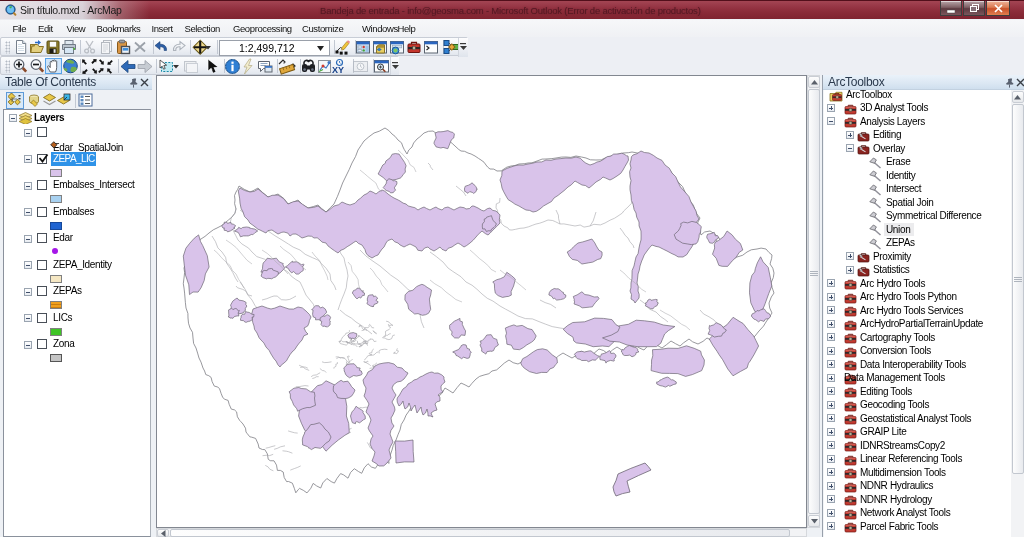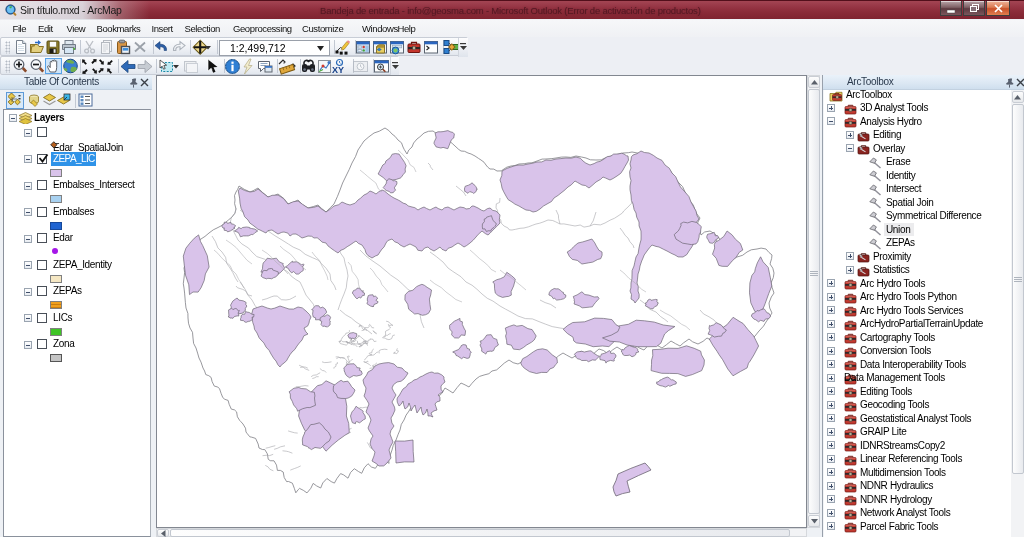--- a/index.html
+++ b/index.html
@@ -24,24 +24,24 @@
 #menubar span{position:absolute;top:3px;font-size:9.5px;letter-spacing:-0.4px;color:#111}
 
 #tbdock{position:absolute;left:0;top:37px;width:1024px;height:38px;background:#edeff4}
 .tbar{position:absolute;height:19px;background:linear-gradient(180deg,#fbfcfd 0%,#f1f3f7 55%,#e2e7ee 100%);border:1px solid #c8cdd6;border-radius:2px;display:flex;align-items:center}
 #tb1{left:0;top:0;width:468px}
 #tb2{left:0;top:19px;width:399px}
 .grip{width:5px;height:13px;margin:0 2px 0 2px;
  background-image:radial-gradient(circle at 1.5px 1.5px,#b3bac4 0.9px,transparent 1.1px);
  background-size:3px 3px}
 .tsep{width:1px;height:14px;background:#c2c8d2;margin:0 2px;flex:0 0 auto}
-.combo{width:88px;height:16px;border:1px solid #9aa0aa;background:#fff;font-size:10.5px;display:flex;align-items:center;padding-left:10px;position:relative;flex:0 0 auto}
+.combo{width:88px;height:16px;border:1px solid #9aa0aa;background:#fff;font-size:10.5px;display:flex;align-items:center;padding-left:19px;position:relative;flex:0 0 auto}
 
 #main{position:absolute;left:0;top:75px;width:1024px;height:462px;background:#eef1f5}
-.panel-head{position:absolute;height:15px;letter-spacing:-0.3px;font-size:10px;background:linear-gradient(180deg,#eaf2fa 0%,#dbe7f3 60%,#cfdfee 100%);border-bottom:1px solid #c2d1e0;color:#2b3a4d;padding-left:24px;line-height:14px}
+.panel-head{position:absolute;height:15px;letter-spacing:-0.3px;font-size:12px;background:linear-gradient(180deg,#eaf2fa 0%,#dbe7f3 60%,#cfdfee 100%);border-bottom:1px solid #c2d1e0;color:#2b3a4d;padding-left:5px;line-height:14px}
 
 #toc{position:absolute;left:0;top:0;width:152px;height:462px;background:#eef1f5}
 #tocbar{position:absolute;left:0;top:15px;width:152px;height:19px;background:#eef1f5;display:flex;align-items:center;padding-left:6px}
 #toctree{position:absolute;left:3px;top:34px;width:148px;height:428px;background:#fff;border:1px solid #8a919c;border-right:1px solid #aab0b8}
 .trow{position:absolute;font-size:10px;letter-spacing:-0.35px;color:#000;white-space:nowrap}
 .expbox{position:absolute;width:8px;height:8px;border:1px solid #9aa4b0;background:linear-gradient(180deg,#fff,#e8ecf2);}
 .expbox:before{content:"";position:absolute;left:1px;top:3px;width:4px;height:1px;background:#41506b}
 .expbox.plus:after{content:"";position:absolute;left:3px;top:1px;width:1px;height:4px;background:#41506b}
 .cbox{position:absolute;width:10px;height:10px;border:1px solid #494f58;background:#fff}
 .swatch{position:absolute;width:12px;height:8px;border:1px solid #808080}
@@ -663,21 +663,21 @@
       <div class="trow" style="left:36px;top:12px">3D Analyst Tools</div>
       <div class="expbox" style="left:3px;top:27px"></div>
       <svg class="abs" style="left:20px;top:26px" width="13" height="12">
           <rect x="1" y="3.5" width="11" height="7.5" rx="1" fill="#c23a30"></rect>
           <rect x="1" y="3.5" width="11" height="7.5" rx="1" fill="none" stroke="#701812" stroke-width=".7"></rect>
           <path d="M4.2 3.5V2.3h4.6v1.2" fill="none" stroke="#701812" stroke-width="1"></path>
           <rect x="1" y="6" width="11" height="1.8" fill="#33272a"></rect>
           <rect x="5.1" y="5.4" width="2.8" height="3" fill="#b5ad95" stroke="#4a443a" stroke-width=".5"></rect>
           <path d="M1.6 4.2h9.8" stroke="#e8837a" stroke-width=".7"></path>
         </svg>
-      <div class="trow" style="left:36px;top:25.5px">Analysis Hydro</div>
+      <div class="trow" style="left:36px;top:25.5px">Analysis Layers</div>
       <div class="expbox plus" style="left:22px;top:40.5px"></div>
       <svg class="abs" style="left:33px;top:39.5px" width="13" height="12">
           <rect x="1" y="4" width="11" height="7" rx="1" fill="#8a2420"></rect>
           <rect x="1" y="4" width="11" height="7" rx="1" fill="none" stroke="#4a100c" stroke-width=".7"></rect>
           <path d="M4.2 4V2.8h4.6V4" fill="none" stroke="#4a100c" stroke-width="1"></path>
           <path d="M3 5.5l5.5 3.4" stroke="#d8d8da" stroke-width="1.1"></path>
           <path d="M2.2 4.6l2.4 1.6 1-1.2-2.2-1.4z" fill="#c8c8cc" stroke="#555" stroke-width=".4"></path>
         </svg>
       <div class="trow" style="left:49px;top:39px">Editing</div>
       <div class="expbox" style="left:22px;top:54px"></div>

